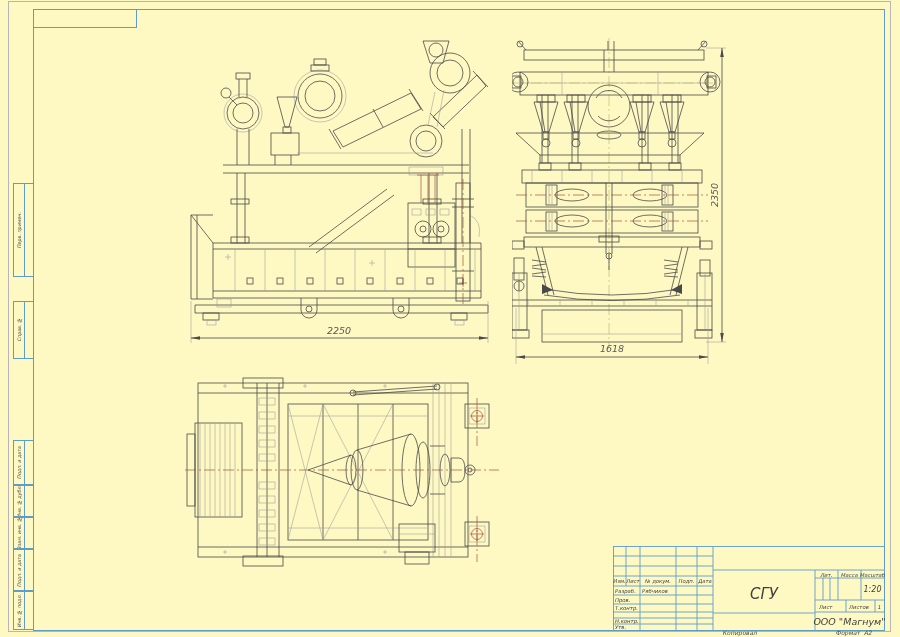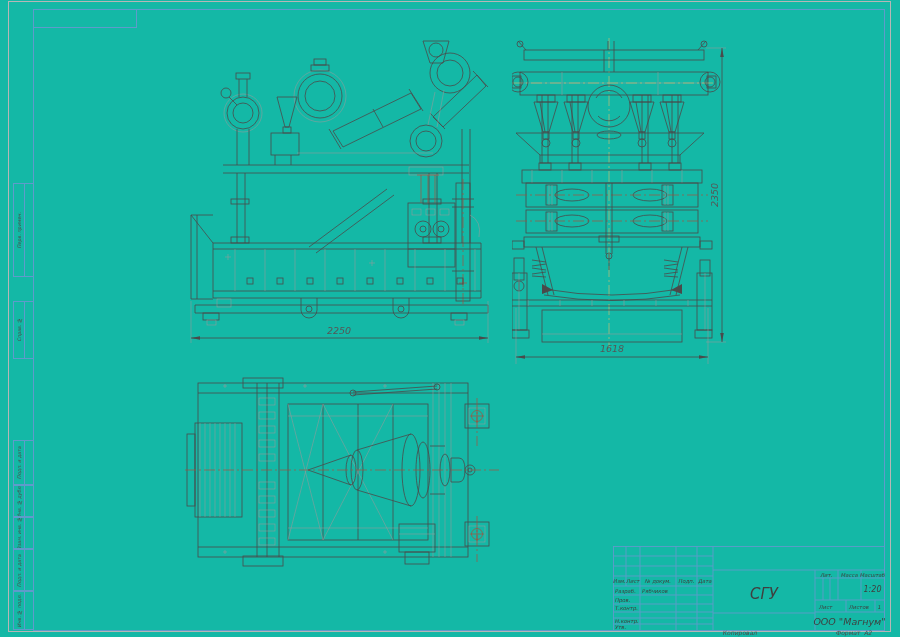--- a/index.html
+++ b/index.html
@@ -1,17 +1,17 @@
 <!DOCTYPE html>
 <html style="--fb: #5f9bcb; --ln: #4a4a4a; --red: #a5523c; --olv: #c2bc72;"><head>
 <meta charset="utf-8">
 <style>
   :root{ --fb:#5f9bcb; --ln:#4a4a4a; --lt:#949494; --red:#a5523c; --olv:#c2bc72; }
   html,body{margin:0;padding:0;background:#fdfdfd;}
-  .stage{position:relative;width:900px;height:637px;background:#14b8a6;overflow:hidden;
+  .stage{position:relative;width:900px;height:637px;background:#fef9c3;overflow:hidden;
          font-family:"DejaVu Sans",sans-serif;color:#3f3f3f;}
   .page-border{position:absolute;left:8px;top:1px;width:883px;height:631px;border:1px solid #b6b6b6;box-sizing:border-box;}
   .frame{position:absolute;left:33px;top:9px;width:852px;height:622px;border:1px solid var(--fb);box-sizing:border-box;}
   .corner-box{position:absolute;left:33px;top:9px;width:104px;height:19px;border:1px solid var(--fb);box-sizing:border-box;}
   .mbox{position:absolute;left:13px;width:21px;border:1px solid var(--fb);box-sizing:border-box;}
   .mbox .half{position:absolute;left:0;top:0;bottom:0;width:10px;border-right:1px solid var(--fb);
               display:flex;align-items:center;justify-content:center;overflow:hidden;}
   .vtext{writing-mode:vertical-rl;transform:rotate(180deg);font-size:4.8px;font-style:italic;
          color:#4a4a4a;white-space:nowrap;}
   .view{position:absolute;}

